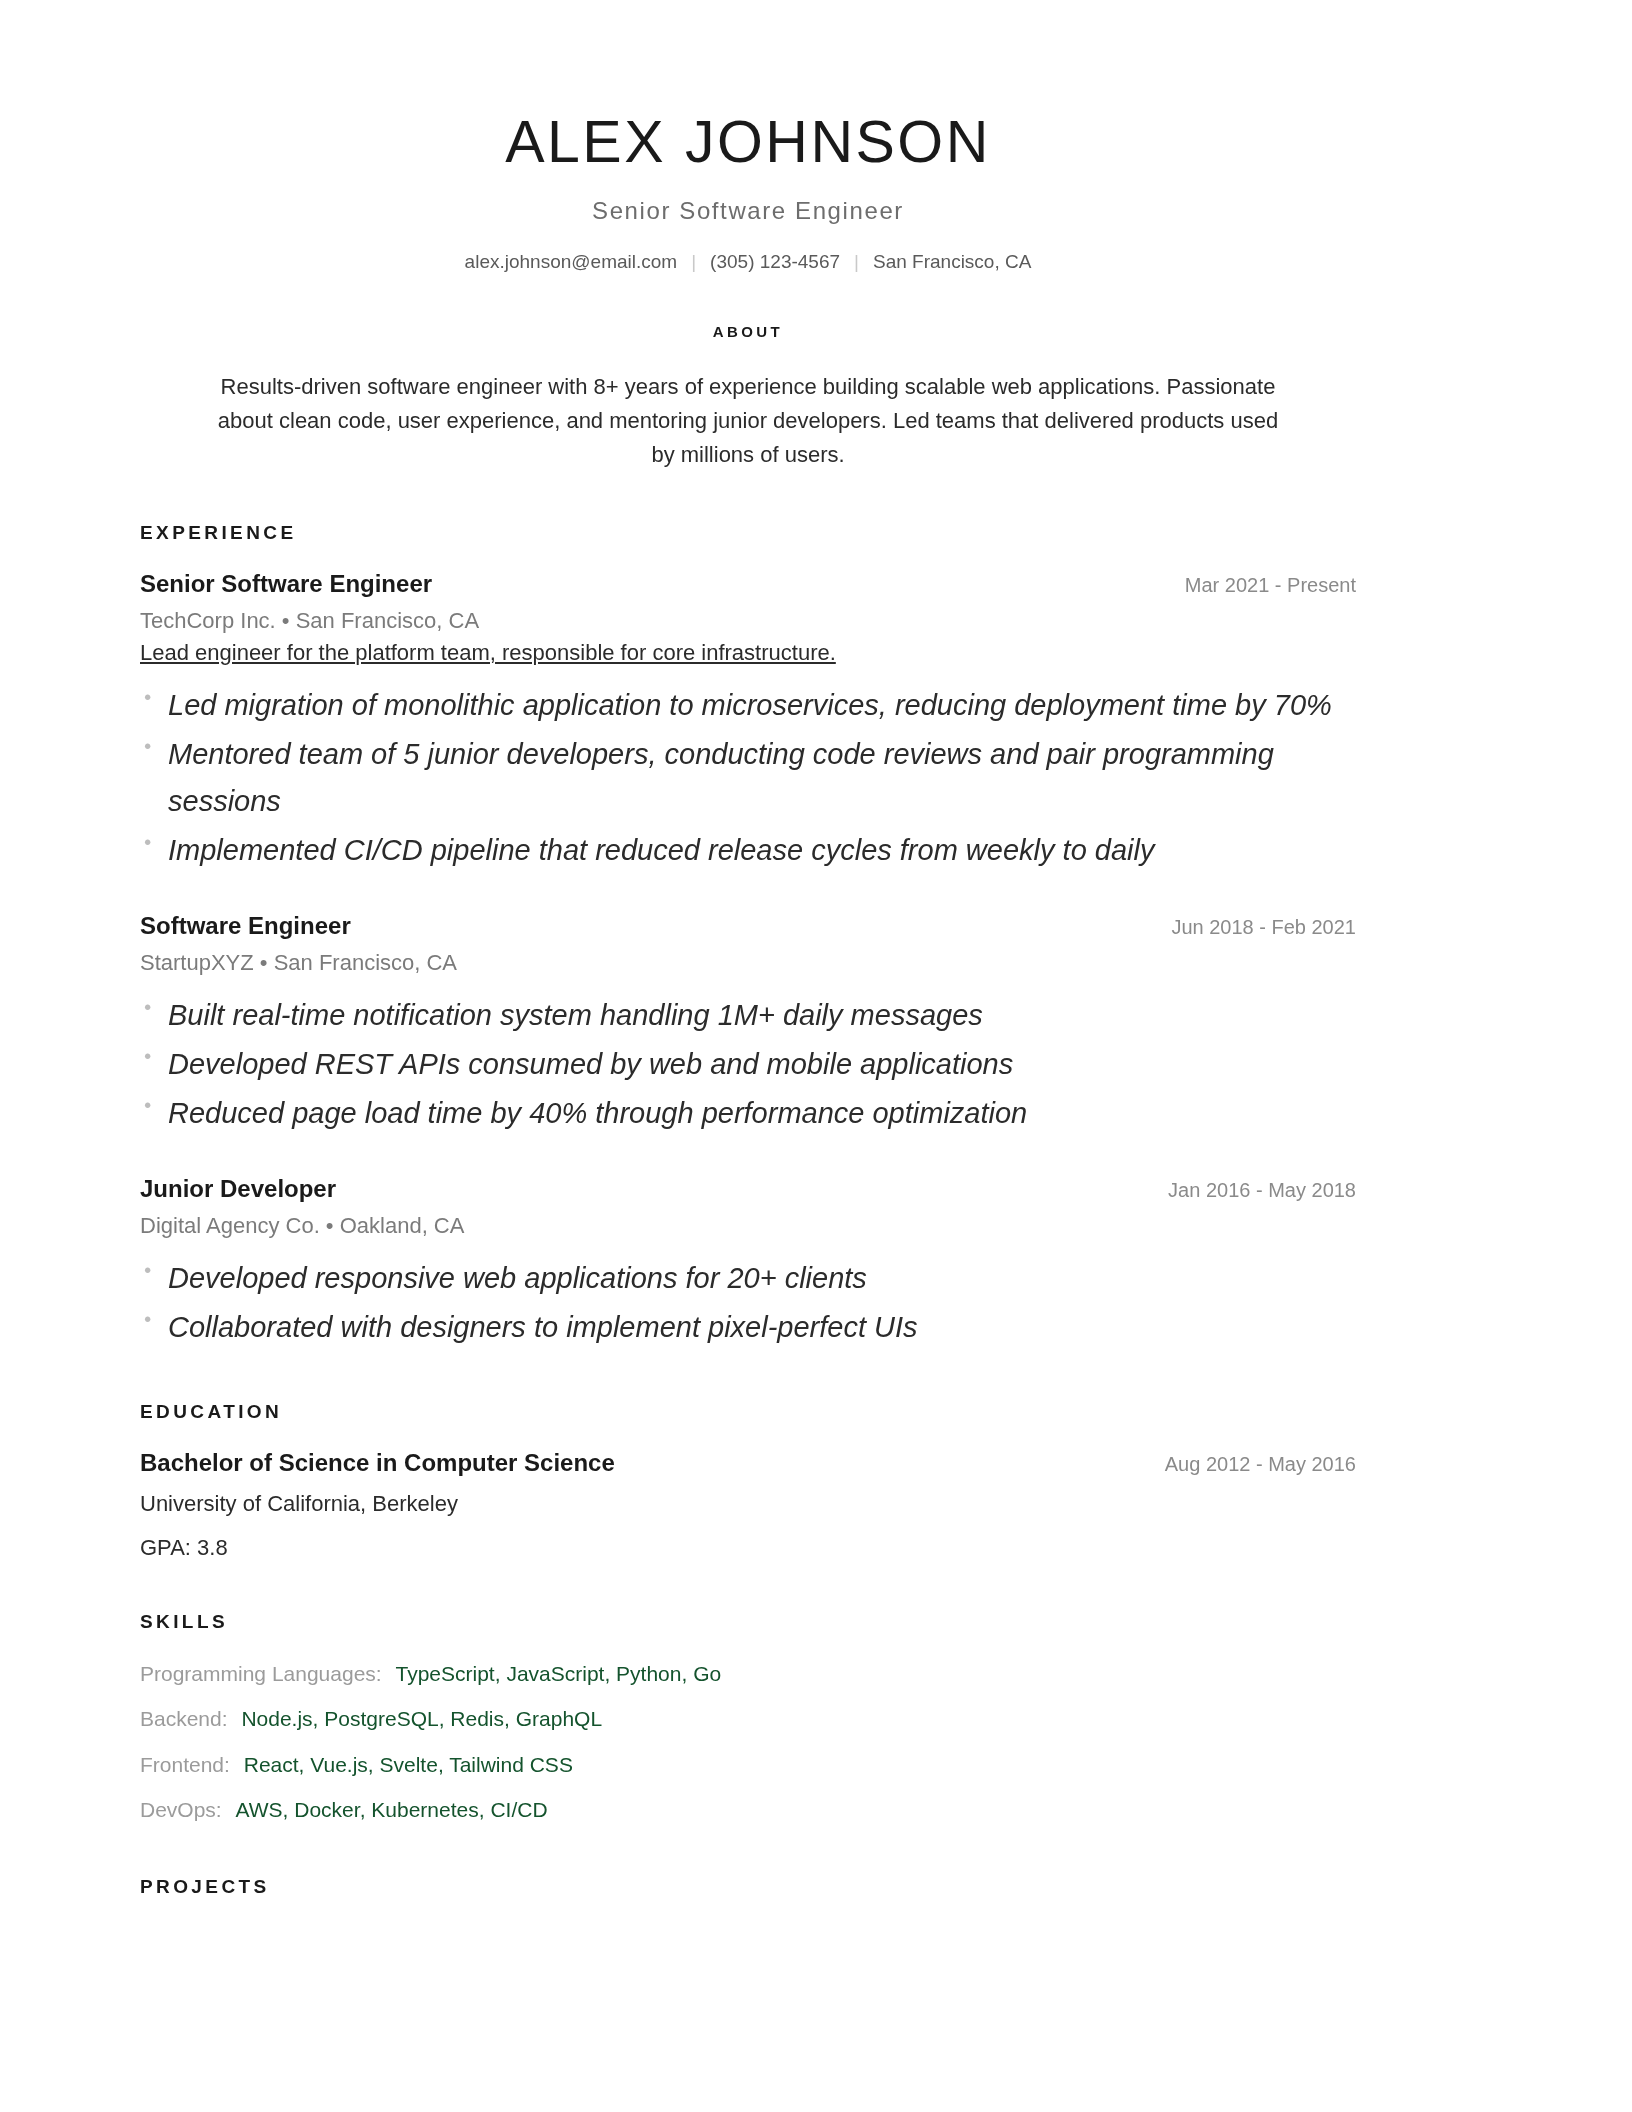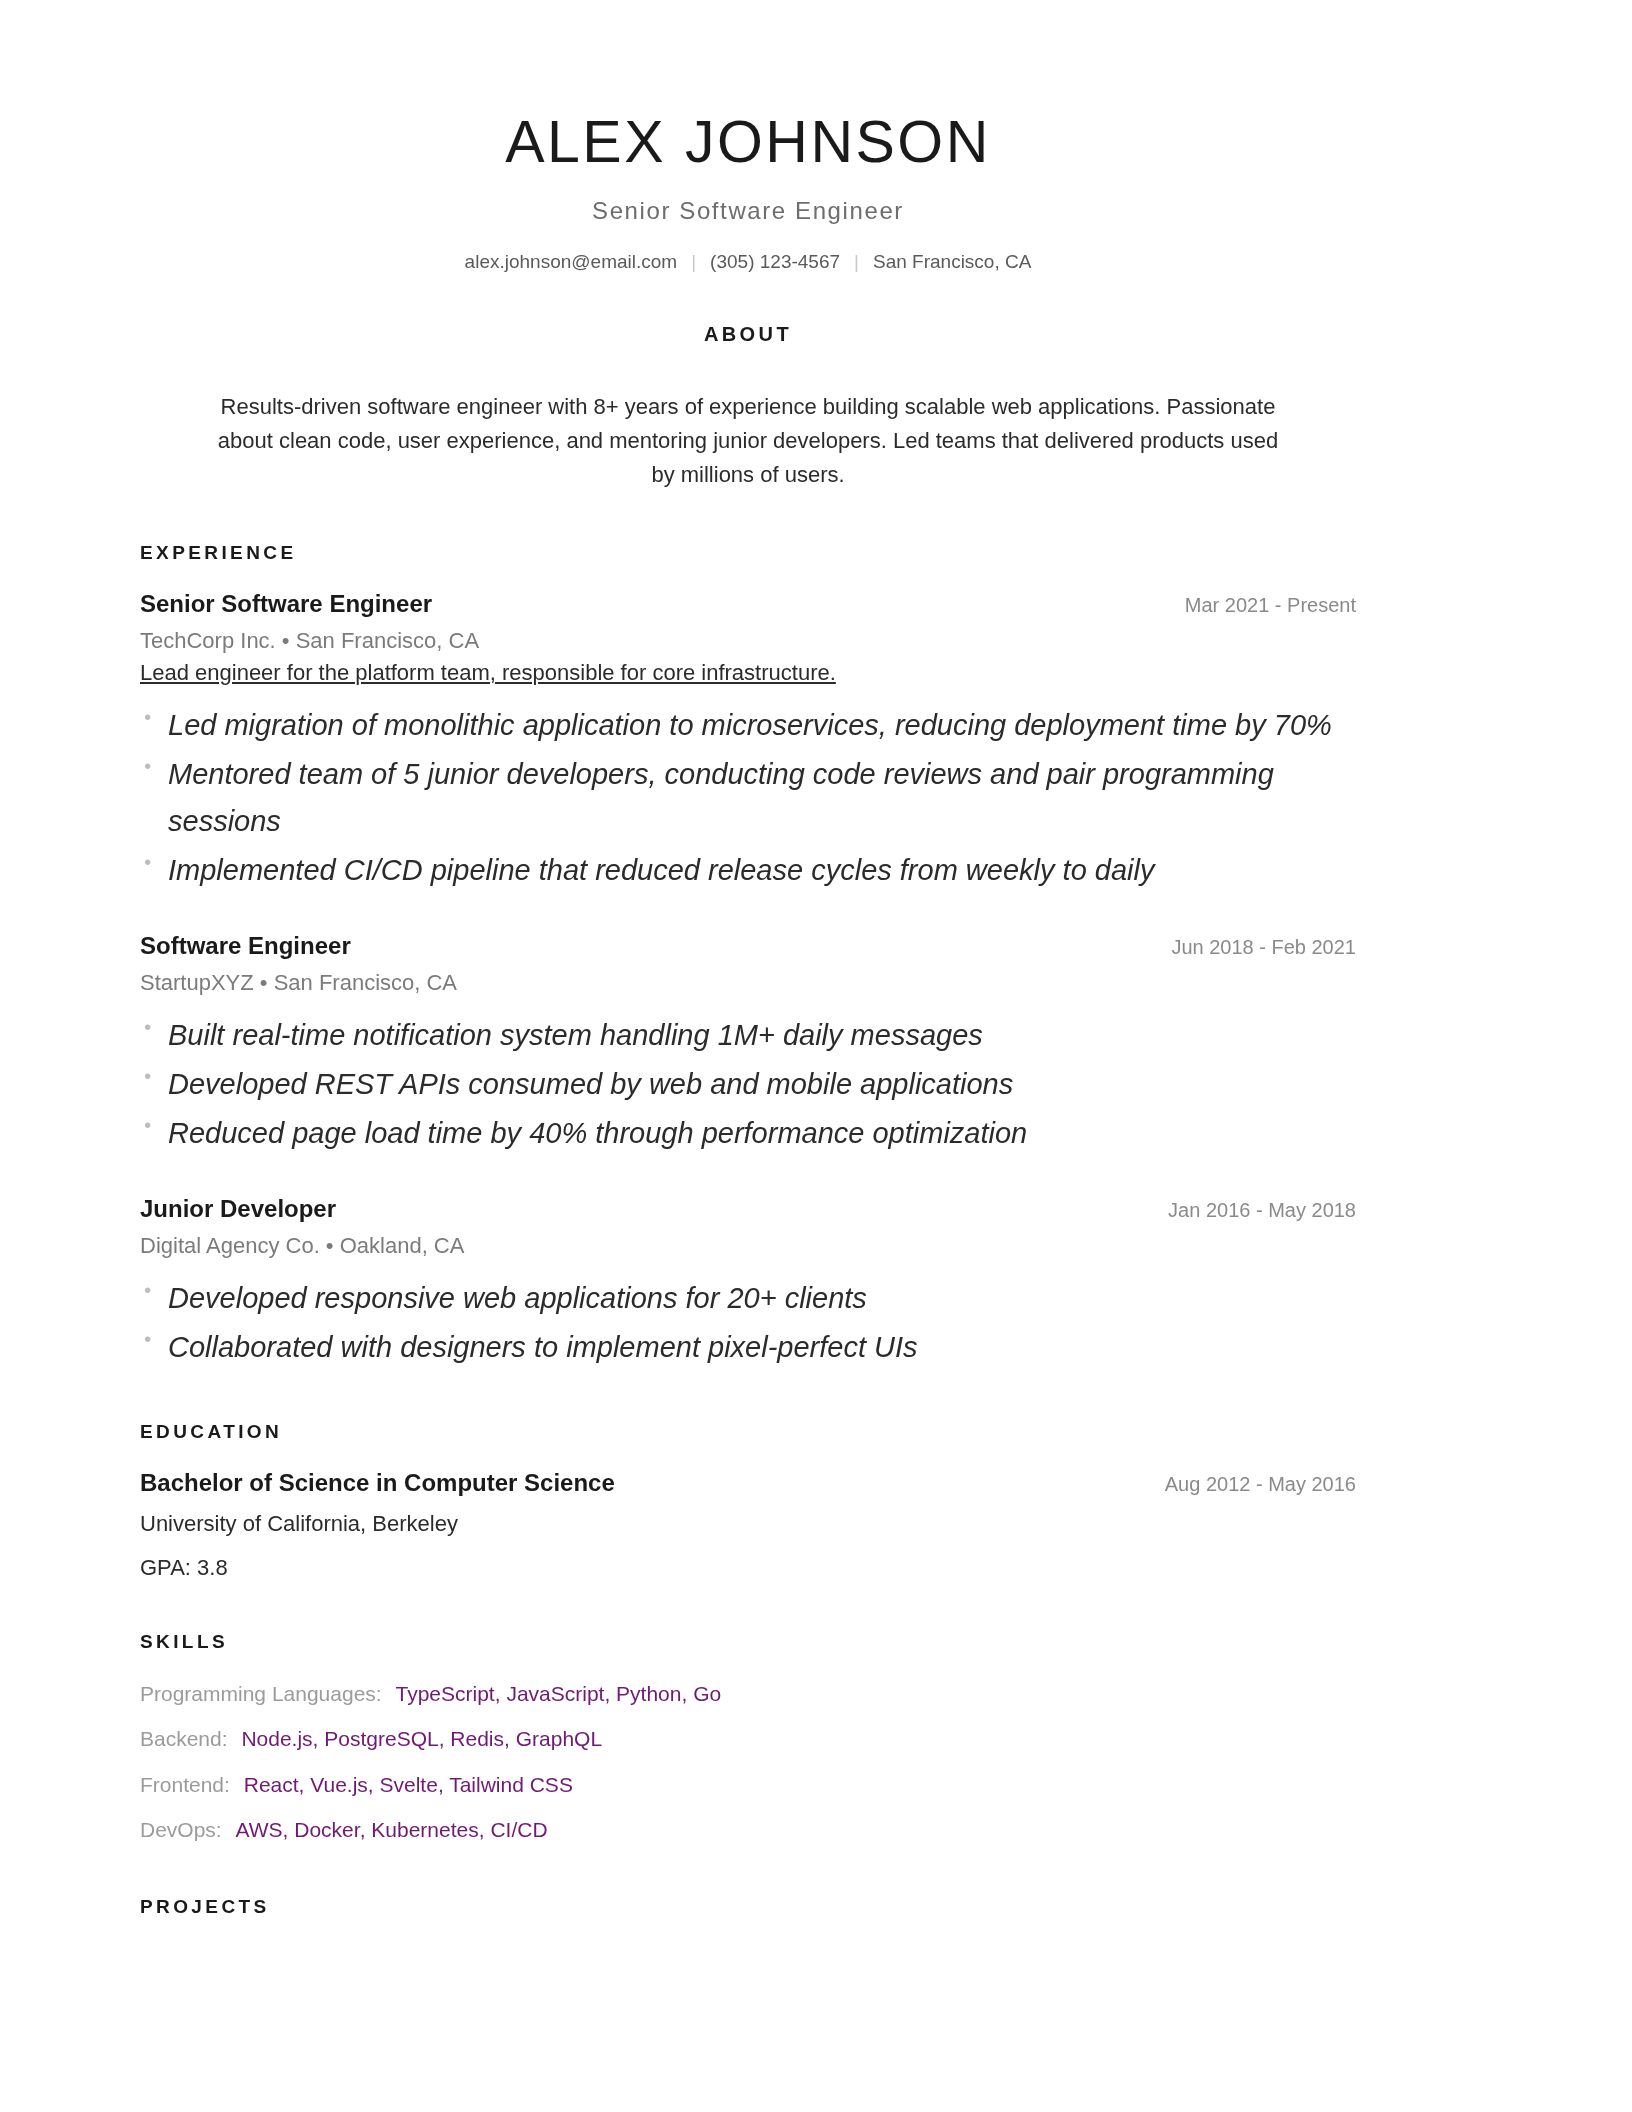--- a/index.html
+++ b/index.html
@@ -49,25 +49,25 @@
   .contact .item { padding: 0 14px; }
   .contact .sep {
     color: #c9c9c9;
     font-size: 19px;
   }
 
   
   .section { margin-top: 50px; }
   .section-title-center {
     text-align: center;
-    font-size: 20px;
+    font-size: 15px;
     font-weight: 700;
     letter-spacing: 3.4px;
     color: #1a1a1a;
-    margin: 0 0 44px 0;
+    margin: 0 0 30px 0;
   }
   .section-title {
     font-size: 19px;
     font-weight: 700;
     letter-spacing: 3.4px;
     color: #1a1a1a;
     margin: 0 0 26px 0;
   }
   .about-text {
     text-align: center;
@@ -147,21 +147,21 @@
   .skill-row {
     font-size: 21px;
     margin-bottom: 16px;
     line-height: 1.4;
   }
   .skill-cat {
     color: #9b9b9b;
     font-weight: 400;
   }
   .skill-list {
-    color: #701a75;
+    color: #14532d;
     margin-left: 8px;
   }
 
   .projects-head { margin-top: 52px; }
 </style>
 </head>
 <body>
 
 <div class="page">
 

